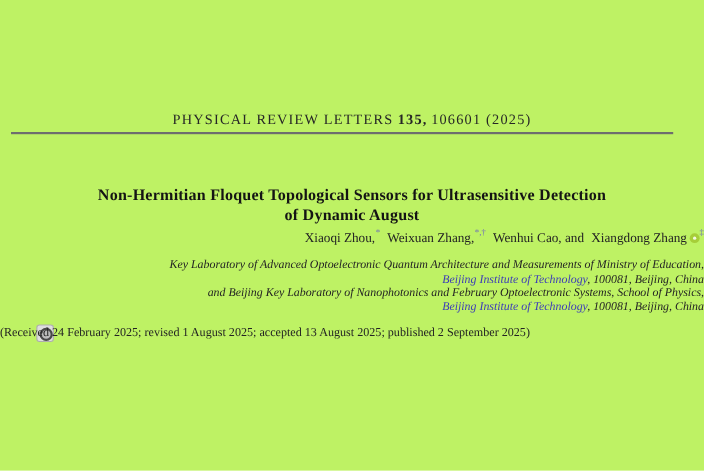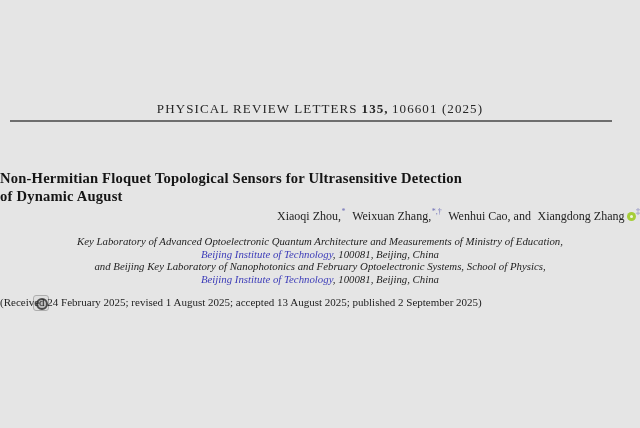--- a/index.html
+++ b/index.html
@@ -1,19 +1,19 @@
 <!DOCTYPE html>
 <html><head>
 <meta charset="utf-8">
 <style>
   html,body { margin:0; padding:0; background:#ffffff; }
   .page {
     position:relative;
     width:640px; height:428px;
-    background:#e5e5e5;
+    background:#bef264;
     font-family:"Liberation Serif","DejaVu Serif",serif;
     color:#1f1f1f;
     overflow:hidden;
   }
 
   
   .journal-line {
     position:absolute; top:101px; left:0; width:100%;
     text-align:center;
     font-size:13px; letter-spacing:1.1px;
@@ -23,21 +23,21 @@
 
   .head-rule {
     position:absolute; top:120px; left:10px;
     width:602px; height:2px;
     border:none; margin:0; padding:0;
   }
 
   
   .title-block {
     position:absolute; top:169px; left:0; width:100%;
-    font-weight:bold;
+    text-align:center; font-weight:bold;
     font-size:14.6px; line-height:18px;
     letter-spacing:0.2px; color:#141414;
   }
 
   
   .author-line {
     position:absolute; top:207px; left:0; width:100%;
     text-align:right; font-size:12px; color:#232323;
     white-space:nowrap;
   }
@@ -53,21 +53,21 @@
   }
   .orcid-dot::after {
     content:""; position:absolute; left:3px; top:3px;
     width:3px; height:3px; border-radius:50%;
     background:rgba(255,255,255,0.85);
   }
 
   
   .affil-block {
     position:absolute; top:235px; left:0; width:100%;
-    text-align:center; font-style:italic;
+    text-align:right; font-style:italic;
     font-size:10.8px; line-height:12.6px;
     color:#232323; white-space:nowrap;
   }
 
   
   .history-line {
     position:absolute; top:296px; left:0; width:100%;
     text-align:left; font-size:11px; color:#232323;
     white-space:nowrap;
   }

